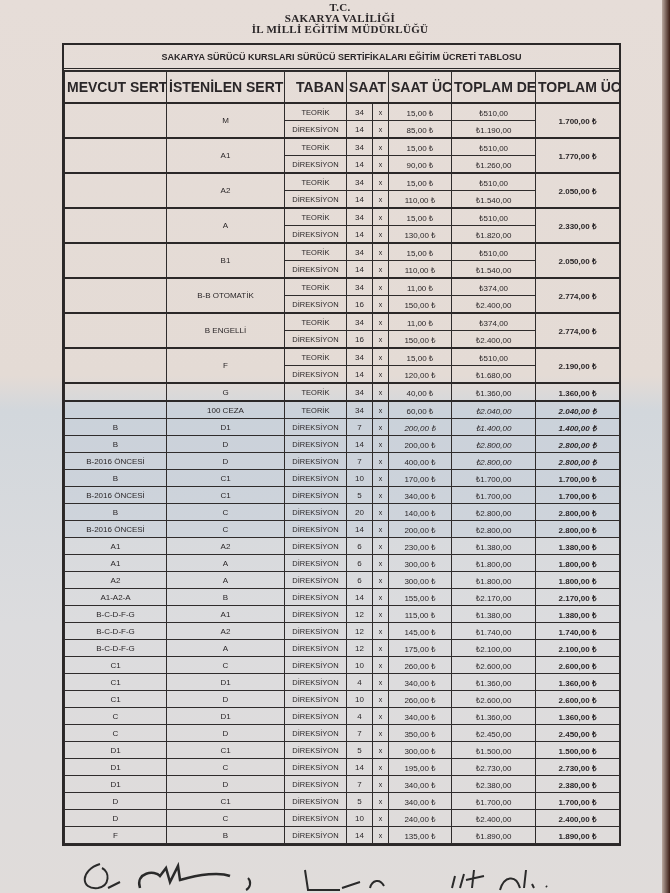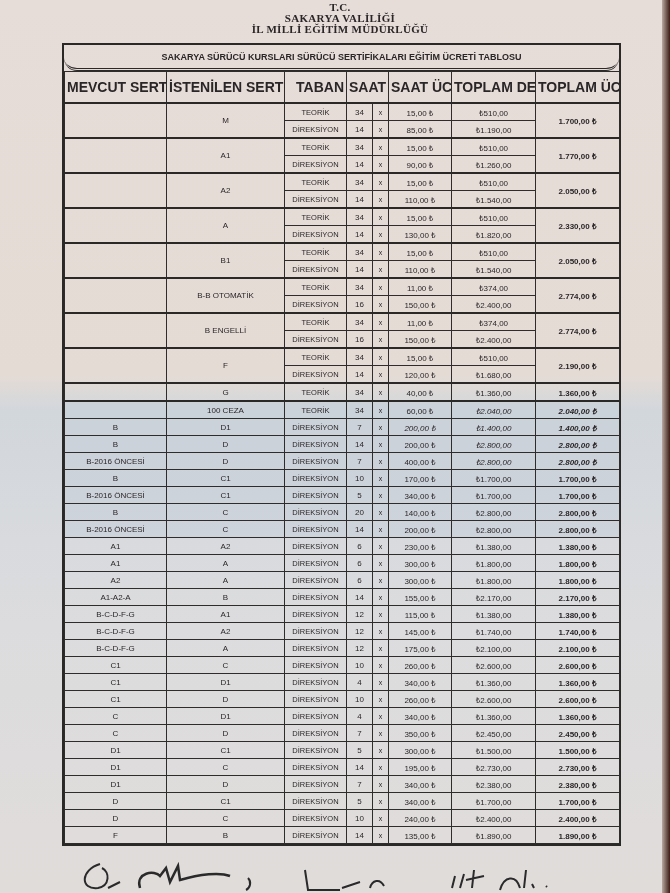--- a/index.html
+++ b/index.html
@@ -16,21 +16,21 @@
   }
   .head { position: absolute; left: 0; top: 2px; width: 680px; text-align: center; font-family: "Liberation Serif", serif; font-weight: bold; color: #2a2628; }
   .head div { font-size: 11px; line-height: 11px; letter-spacing: 0.3px; }
   .sheet {
     position: absolute; left: 62px; top: 43px; width: 555px;
     border: 2px solid #2b2828;
     background: transparent;
   }
   .title {
     text-align: center; font-weight: bold; font-size: 9px; line-height: 12px;
-    padding: 6px 0 5px 0; border-bottom: 3px double #2b2828; border-radius: 15px;
+    padding: 6px 0 5px 0; border-bottom: 3px double #2b2828;
   }
   table { border-collapse: collapse; width: 100%; table-layout: fixed; }
   td, th {
     border: 1px solid #2f2c2c; font-size: 8px; height: 16px; padding: 0 2px;
     text-align: center; white-space: nowrap; overflow: hidden;
   }
   th { font-weight: bold; font-size: 14px; line-height: 10px; height: 30px; text-align: right; }
   td.ders { text-align: center; font-size: 7.5px; }
   td.x { font-size: 7px; }
   td.tot { font-weight: bold; text-align: center; }

